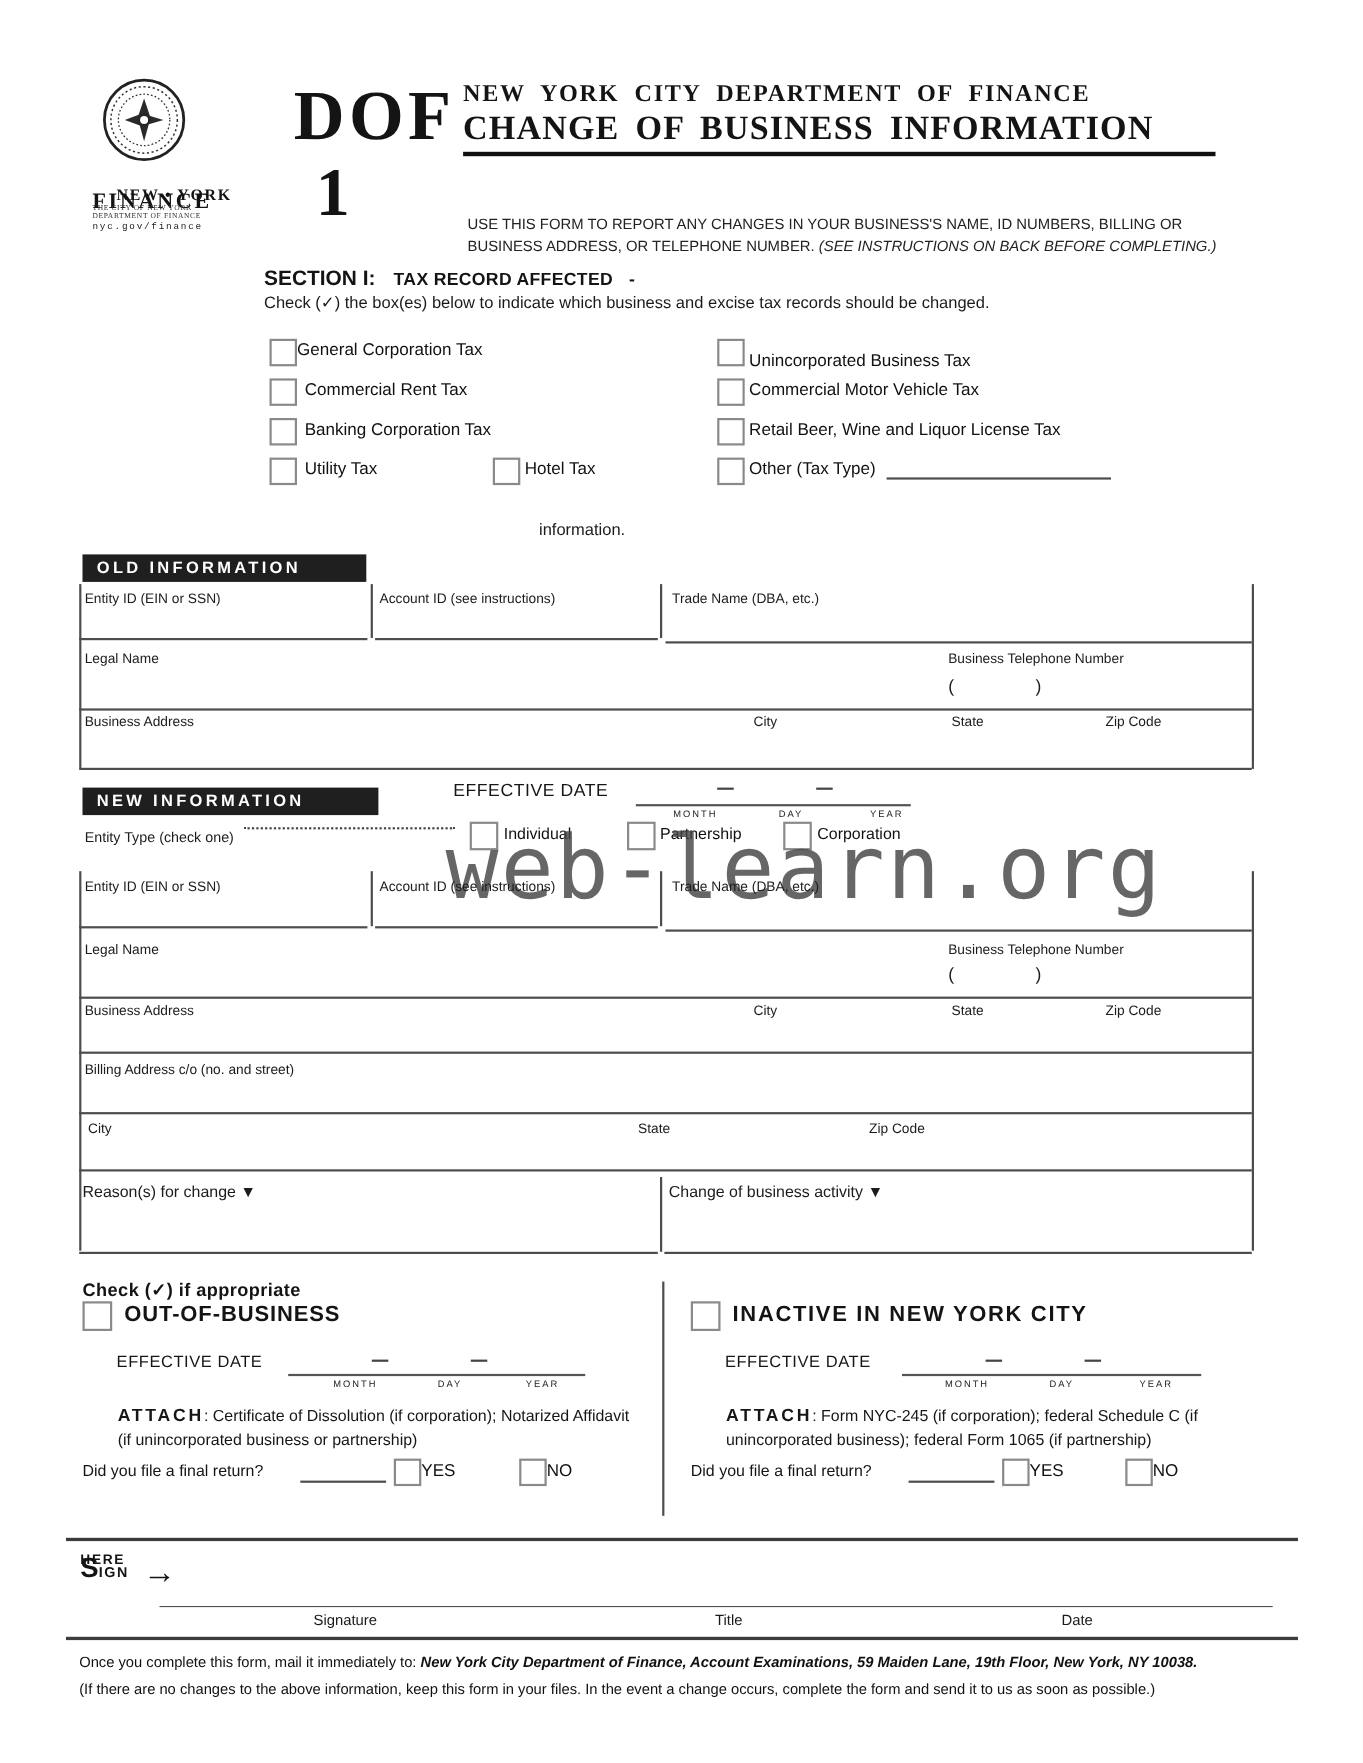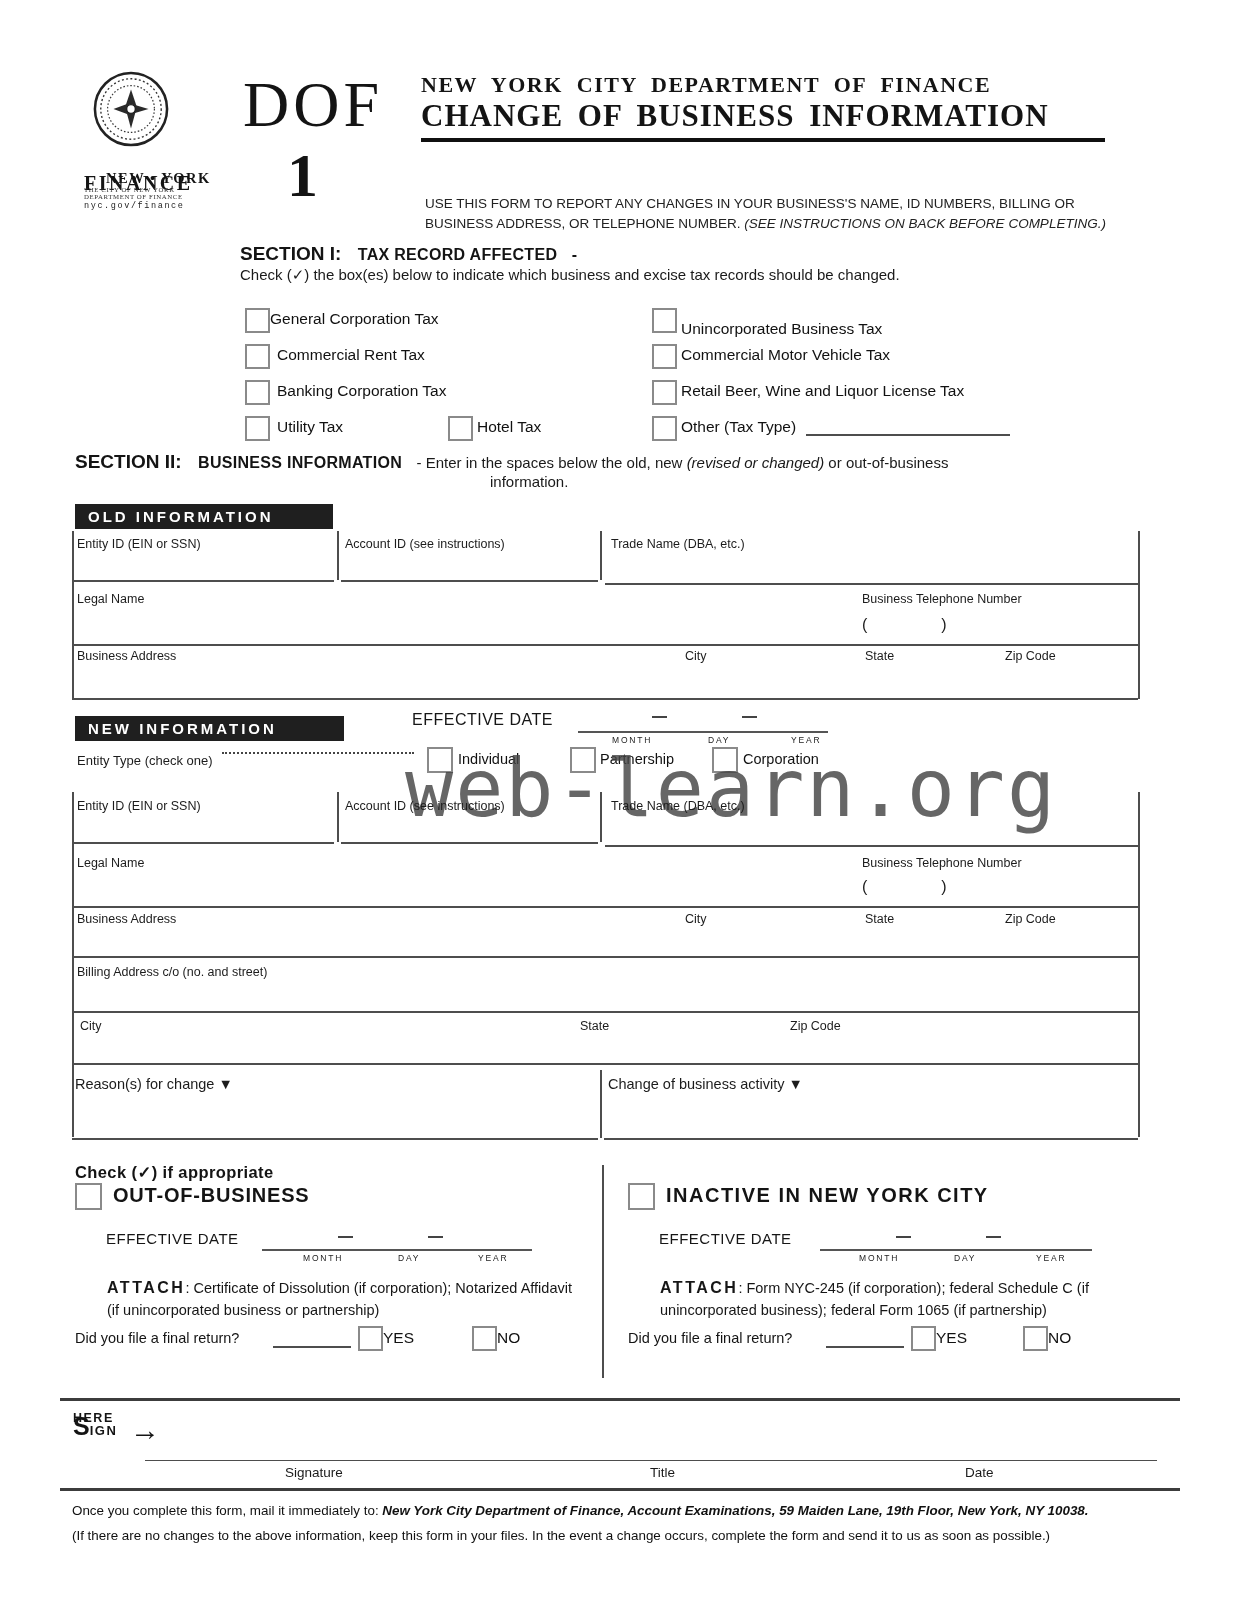--- a/index.html
+++ b/index.html
@@ -6,21 +6,21 @@
   .page{position:relative;width:1239px;height:1603px;background:#fff;margin:0 auto;
         font-family:"Liberation Sans",sans-serif;color:#141414;overflow:hidden;}
   .abs{position:absolute;}
   .serif{font-family:"Liberation Serif","DejaVu Serif",serif;}
   
   .agency{font-size:22px;letter-spacing:1.5px;word-spacing:7px;font-weight:600;}
   .doc-title{font-size:31px;font-weight:bold;letter-spacing:1px;word-spacing:6px;}
   .title-rule{height:4px;background:#101010;}
   .intro{font-size:13.5px;line-height:1.5;color:#222;}
   .intro .note{font-style:italic;}
-  .dof{font-size:64px;font-weight:normal;letter-spacing:4px;}
+  .dof{font-size:64px;font-weight:bold;letter-spacing:4px;margin-left:24px;}
   .dof-num{font-size:62px;font-weight:bold;}
   
   .logo-finance{font-size:20px;font-weight:600;letter-spacing:2.5px;margin-top:24px;}
   .logo-ny{font-size:14.5px;font-weight:bold;letter-spacing:1.5px;margin-left:22px;}
   .logo-small{font-size:6.8px;letter-spacing:.6px;color:#333;}
   .logo-url{font-size:8.5px;letter-spacing:1.6px;font-family:"Liberation Mono",monospace;color:#222;}
   
   .sec-label{font-size:19px;font-weight:bold;}
   .sec-head{font-size:16px;font-weight:bold;letter-spacing:.3px;}
   .sec-sub{font-size:15px;color:#1a1a1a;}
@@ -112,25 +112,20 @@
   <div class="checkbox" style="left:652px;top:308px;"></div>
   <div class="cb-label" style="left:681px;top:320px;">Unincorporated Business Tax</div>
   <div class="checkbox" style="left:652px;top:344px;"></div>
   <div class="cb-label" style="left:681px;top:346px;">Commercial Motor Vehicle Tax</div>
   <div class="checkbox" style="left:652px;top:380px;"></div>
   <div class="cb-label" style="left:681px;top:382px;">Retail Beer, Wine and Liquor License Tax</div>
   <div class="checkbox" style="left:652px;top:416px;"></div>
   <div class="cb-label" style="left:681px;top:418px;">Other (Tax Type)</div>
   <div class="blank" style="left:806px;top:414px;width:204px;height:20px;"></div>
 
-  <div class="abs" style="left:75px;top:451px;white-space:nowrap;">
-    <span class="sec-label">SECTION II:</span>
-    <span class="sec-head" style="margin-left:12px;">BUSINESS INFORMATION</span>
-    <span class="sec-sub" style="margin-left:10px;">- Enter in the spaces below the old, new </span><span class="sec-sub" style="font-style:italic;">(revised or changed)</span><span class="sec-sub"> or out-of-business</span>
-  </div>
   <div class="abs sec-sub" style="left:490px;top:473px;">information.</div>
 
   <div class="bar" style="left:75px;top:504px;width:245px;">OLD INFORMATION</div>
 
   <div class="vline" style="left:72px;top:531px;height:168px;"></div>
   <div class="vline" style="left:1138px;top:531px;height:168px;"></div>
   <div class="vline" style="left:337px;top:531px;height:49px;"></div>
   <div class="vline" style="left:600px;top:531px;height:49px;"></div>
   <div class="rowline" style="left:72px;top:580px;width:262px;"></div>
   <div class="rowline" style="left:341px;top:580px;width:257px;"></div>

